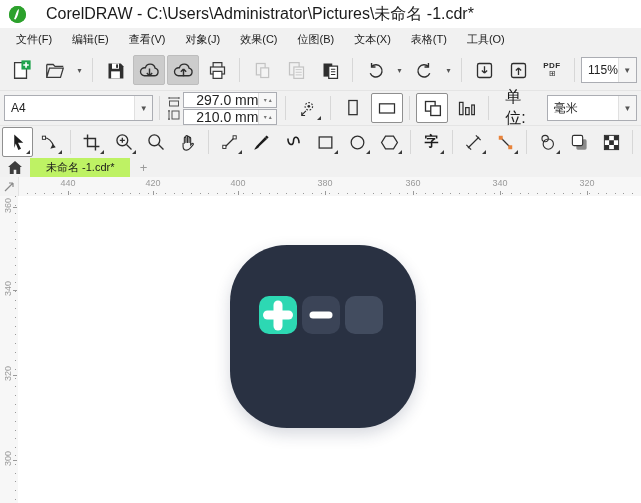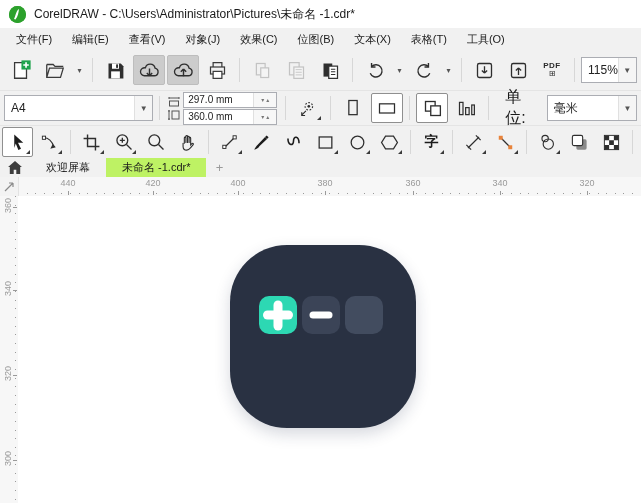--- a/index.html
+++ b/index.html
@@ -5,21 +5,21 @@
   html,body{margin:0;padding:0;}
   body{
     width:641px;height:503px;position:relative;overflow:hidden;
     font-family:"Liberation Sans","DejaVu Sans",sans-serif;
     background:#fff;color:#222;-webkit-font-smoothing:antialiased;
   }
   
   .titlebar{height:28px;background:#ffffff;display:flex;align-items:center;gap:8px;padding-left:9px;}
   .app-logo{width:17px;height:17px;border-radius:50%;background:#2aa02a;position:relative;flex:0 0 auto;}
   .app-logo svg{position:absolute;left:0;top:0;}
-  .title-text{font-size:12px;color:#1a1a1a;white-space:nowrap;}
+  .title-text{font-size:16px;color:#1a1a1a;white-space:nowrap;margin-left:12px;}
   
   .menubar{height:22px;background:#f1f1f1;display:flex;align-items:center;padding-left:6px;}
   .menu-item{font-size:11px;padding:3px 10px;color:#1a1a1a;cursor:default;}
   
   .toolbar{height:40px;background:#f1f1f1;display:flex;align-items:center;padding:0 5px;gap:2px;}
   .propbar{height:34px;background:#f1f1f1;display:flex;align-items:center;padding:0 4px;gap:2px;border-top:1px solid #e4e4e4;}
   .toolrow{height:32px;background:#f1f1f1;display:flex;align-items:center;padding:0 2px;gap:1px;border-top:1px solid #e4e4e4;}
   .tbtn{width:30px;height:28px;display:flex;align-items:center;justify-content:center;border:1px solid transparent;border-radius:2px;position:relative;flex:0 0 auto;}
   .tbtn.pressed{background:#cccccc;border-color:#bdbdbd;}
   .tbtn.selected{background:#ffffff;border-color:#8f8f8f;}
@@ -31,21 +31,21 @@
   .combo .combo-text{flex:1;padding-left:6px;white-space:nowrap;overflow:hidden;}
   .combo .combo-arrow{width:17px;height:100%;display:flex;align-items:center;justify-content:center;color:#555;font-size:8px;border-left:1px solid #e0e0e0;background:#f5f5f5;}
   .pdf-ic{display:flex;flex-direction:column;align-items:center;line-height:1;color:#2b2b2b;}
   .pdf-ic .pdf-t{font-size:8px;font-weight:bold;letter-spacing:.5px;}
   .pdf-ic .pdf-b{font-size:8px;}
   
   .size-block{display:flex;align-items:center;gap:3px;margin:0 2px;}
   .size-icons{display:flex;flex-direction:column;gap:3px;}
   .size-fields{display:flex;flex-direction:column;gap:1px;}
   .num-field{display:flex;align-items:center;background:#fff;border:1px solid #abadb3;height:14px;width:92px;}
-  .num-field .val{flex:1;font-size:10px;padding-left:4px;white-space:nowrap;}
+  .num-field .val{flex:1;font-size:14px;padding-left:12px;white-space:nowrap;}
   .num-field .spin{width:22px;display:flex;justify-content:center;gap:2px;font-size:6px;color:#777;border-left:1px solid #e0e0e0;height:100%;align-items:center;background:#f7f7f7;}
   .units-label{font-size:16px;margin:0 6px 0 10px;color:#1a1a1a;}
   
   .tabbar{height:19px;background:#f1f1f1;border-bottom:2px solid #1e96d6;display:flex;align-items:stretch;}
   .home-btn{width:30px;display:flex;align-items:center;justify-content:center;}
   .tab{display:flex;align-items:center;padding:0 16px;font-size:11px;color:#1a1a1a;white-space:nowrap;}
   .tab.active{background:#cde7f8;}
   .newtab-btn{width:26px;display:flex;align-items:center;justify-content:center;color:#9a9a9a;font-size:13px;}
   
   .hruler{position:absolute;left:0;top:177px;width:641px;height:19px;background:#f7f7f7;border-bottom:1px solid #e3e3e3;}
@@ -219,21 +219,21 @@
     </div>
     <div class="size-fields">
       <div class="num-field">
         <span class="val">297.0 mm</span>
         <span class="spin">
             <span>▾</span>
             <span>▴</span>
           </span>
       </div>
       <div class="num-field">
-        <span class="val">360.0 mm</span>
+        <span class="val">210.0 mm</span>
         <span class="spin">
             <span>▾</span>
             <span>▴</span>
           </span>
       </div>
     </div>
   </div>
   <div class="vsep"></div>
   <div class="tbtn flyout">
     <svg width="20" height="20" viewBox="0 0 24 24">
@@ -386,23 +386,20 @@
     
   </div>
 
 </div>
 
 <div class="tabbar" style="border-bottom-color: rgb(30, 150, 214);">
   <div class="home-btn">
     <svg width="14" height="13" viewBox="0 0 16 15">
       <path d="M8 0L0 7h2v8h4.5v-5h3v5H14V7h2z" fill="#3d3d3d"></path>
     </svg>
-  </div>
-  <div class="tab">
-    <span>欢迎屏幕</span>
   </div>
   <div class="tab active" style="background: #bef264;">
     <span>未命名 -1.cdr*</span>
   </div>
   <div class="newtab-btn">
     <span>+</span>
   </div>
 </div>
 
 <div class="hruler">

